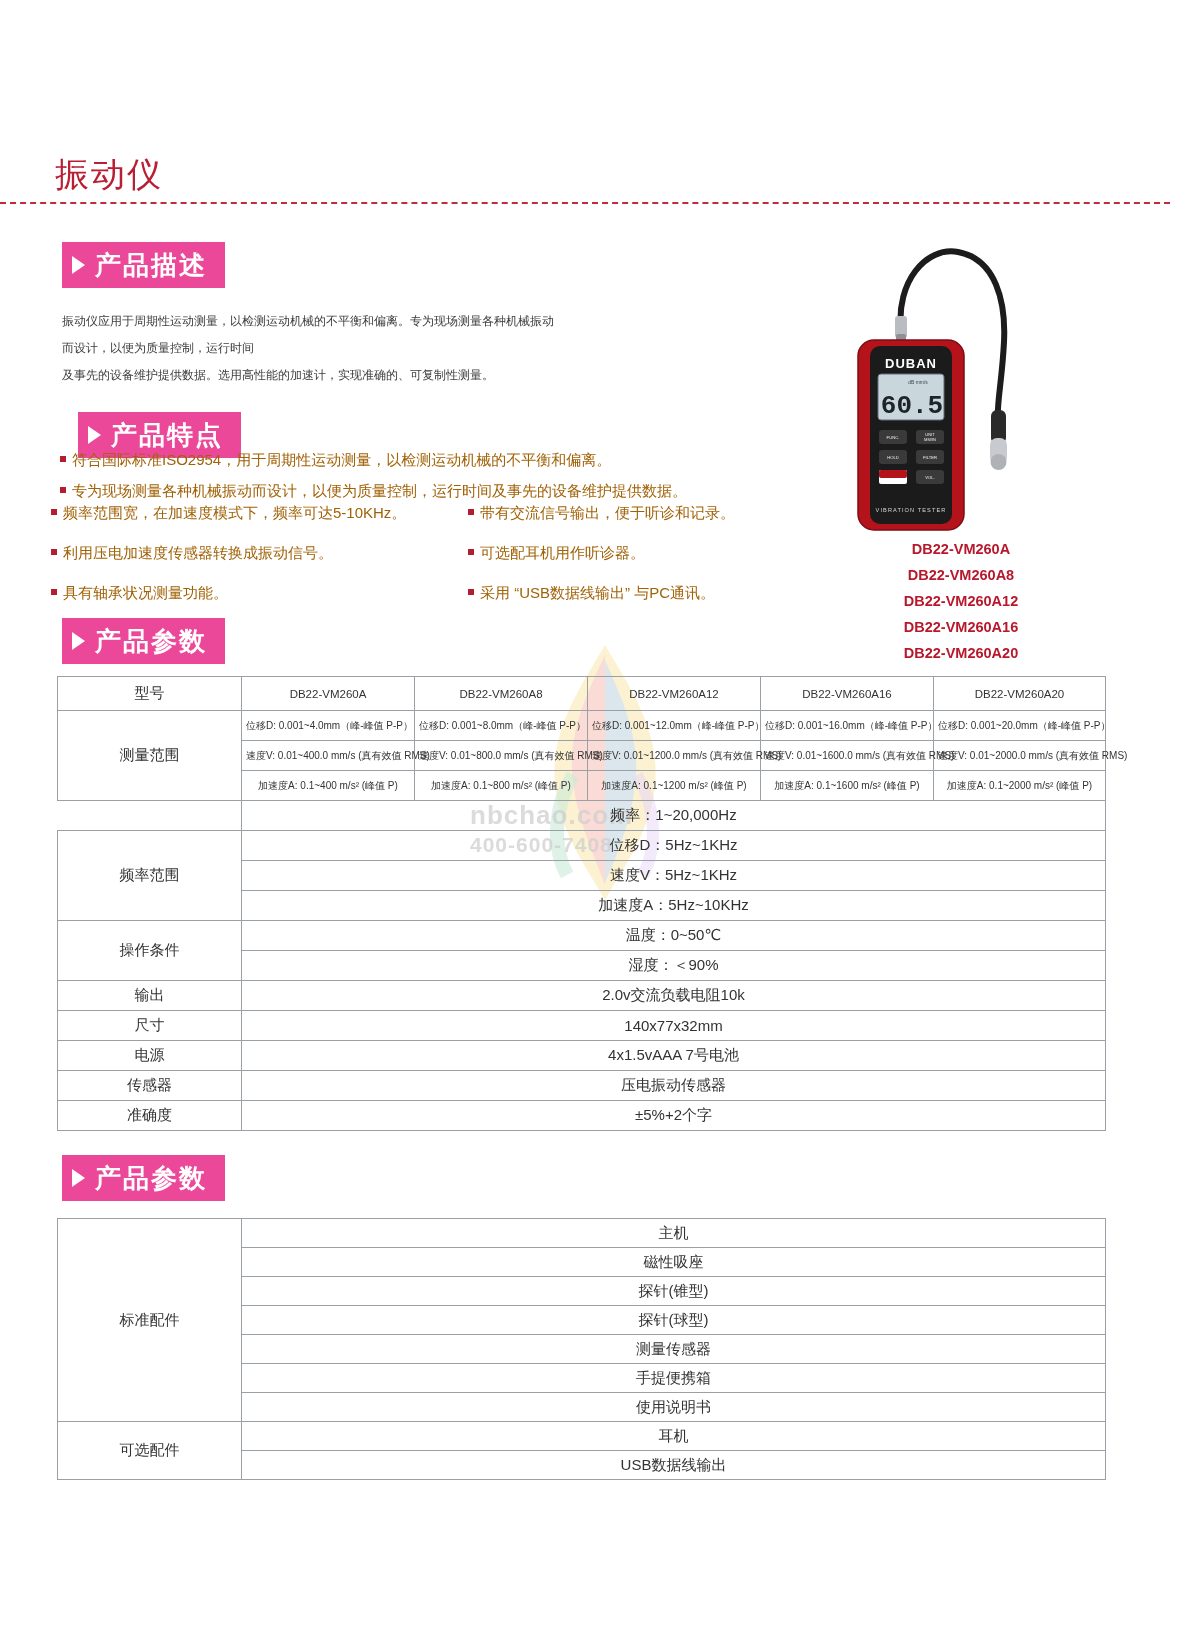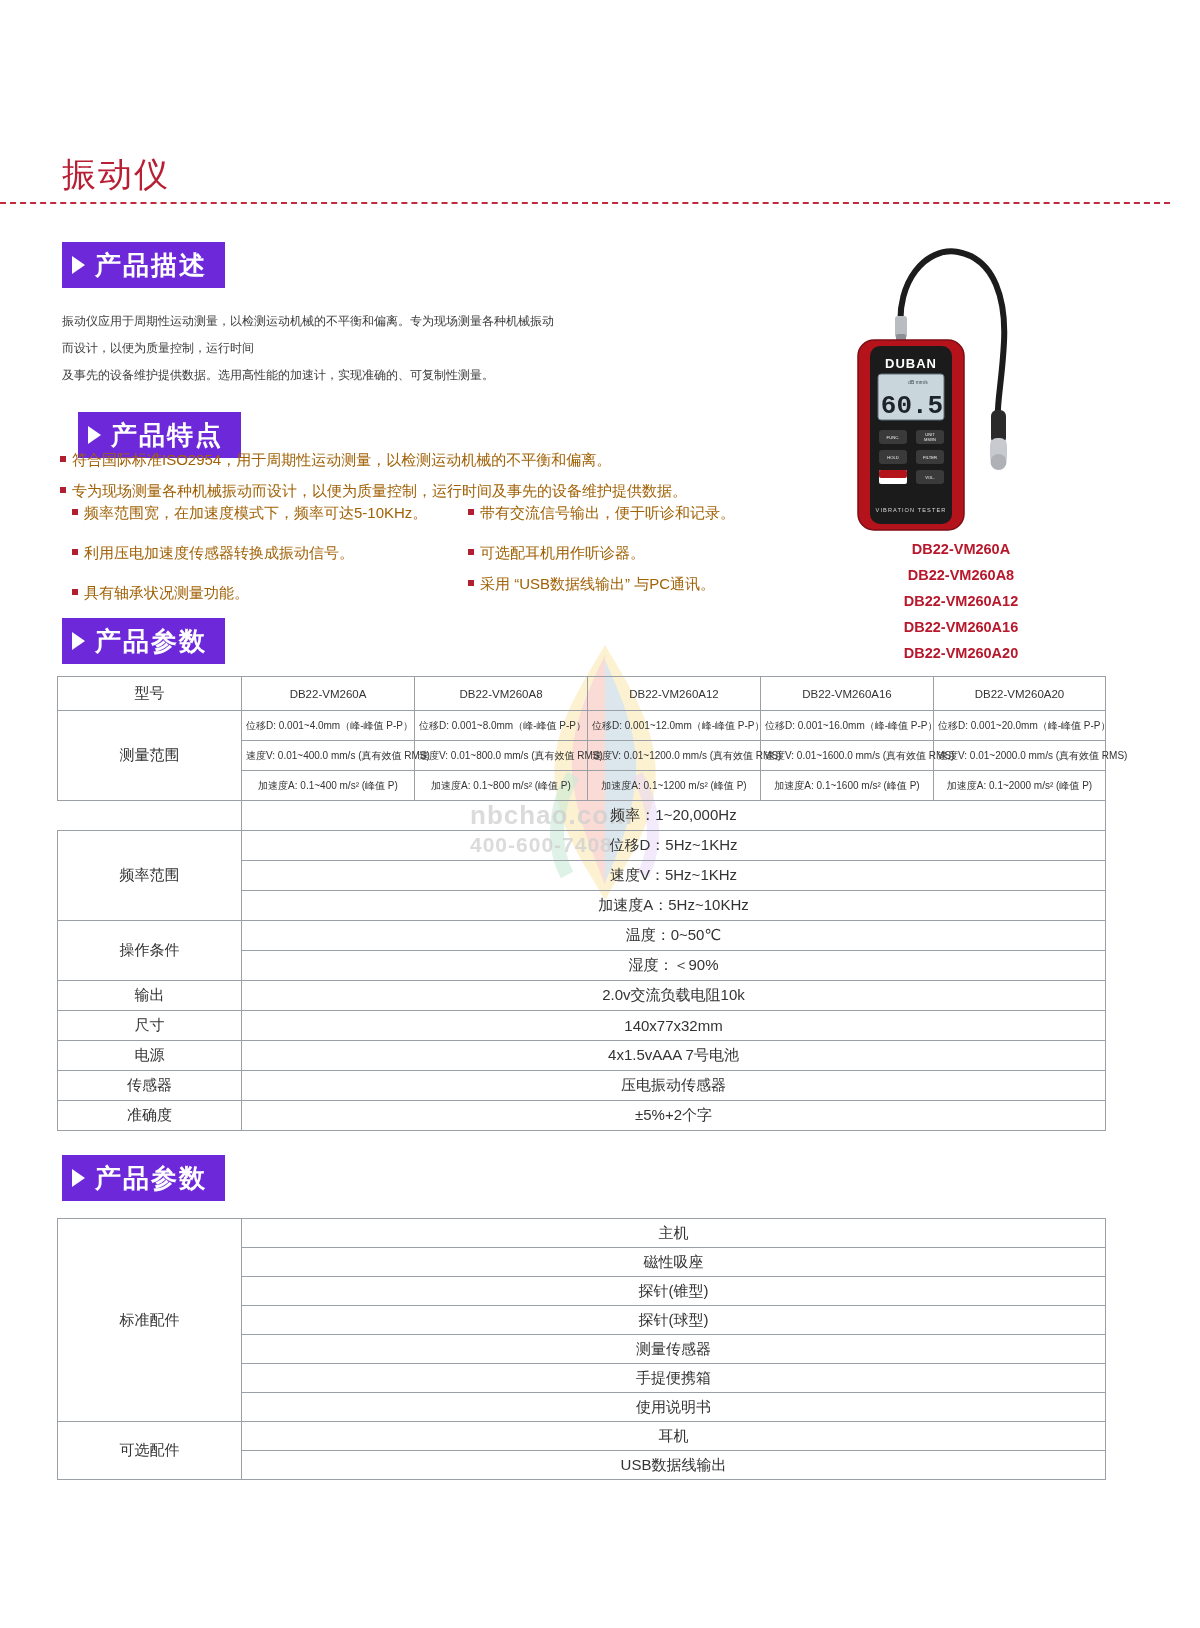--- a/index.html
+++ b/index.html
@@ -11,39 +11,39 @@
     width: 1200px; height: 1628px;
     position: relative;
     font-family: "Liberation Sans", "DejaVu Sans", sans-serif;
     color: #333;
     overflow: hidden;
   }
 
   
   .page-title {
     position: absolute;
-    left: 62px; top: 152px;
+    left: 55px; top: 152px;
     font-size: 34px;
     font-weight: 400;
     color: #b81f34;
     letter-spacing: 2px;
   }
   .title-rule {
     position: absolute;
     left: 0px; top: 202px;
     width: 1170px; height: 0;
     border-top: 2px dashed #c22a3e;
   }
 
   
   .sec-head {
     position: absolute;
     display: flex;
     align-items: center;
-    background: #6d28d9;
+    background: #ec4899;
     height: 46px;
     padding: 0 18px 0 10px;
   }
   .sec-head .tri {
     width: 0; height: 0;
     border-left: 13px solid #ffffff;
     border-top: 9px solid transparent;
     border-bottom: 9px solid transparent;
     margin-right: 10px;
     flex: none;
@@ -76,21 +76,21 @@
     line-height: 26px;
     color: #a16207;
     margin-bottom: 5px;
   }
   .feat .sq {
     width: 6px; height: 6px;
     background: #b21f30;
     margin: 9px 6px 0 0;
     flex: none;
   }
-  .feat-col-left { position: absolute; left: 72px; top: 500px; width: 420px; }
+  .feat-col-left { position: absolute; left: 51px; top: 500px; width: 420px; }
   .feat-col-right { position: absolute; left: 468px; top: 500px; width: 330px; }
 
   
   .photo {
     position: absolute;
     left: 846px; top: 222px;
     width: 220px; height: 310px;
   }
   .models {
     position: absolute;
@@ -200,21 +200,21 @@
     <span class="sq"></span>
     <span>具有轴承状况测量功能。</span>
   </div>
 </div>
 
 <div class="feat-col-right">
   <div class="feat" style="margin-bottom:14px;">
     <span class="sq"></span>
     <span>带有交流信号输出，便于听诊和记录。</span>
   </div>
-  <div class="feat" style="margin-bottom:5px;">
+  <div class="feat" style="margin-bottom:14px;">
     <span class="sq"></span>
     <span>可选配耳机用作听诊器。</span>
   </div>
   <div class="feat">
     <span class="sq"></span>
     <span>采用 “USB数据线输出” 与PC通讯。</span>
   </div>
 </div>
 
 <div class="photo">

